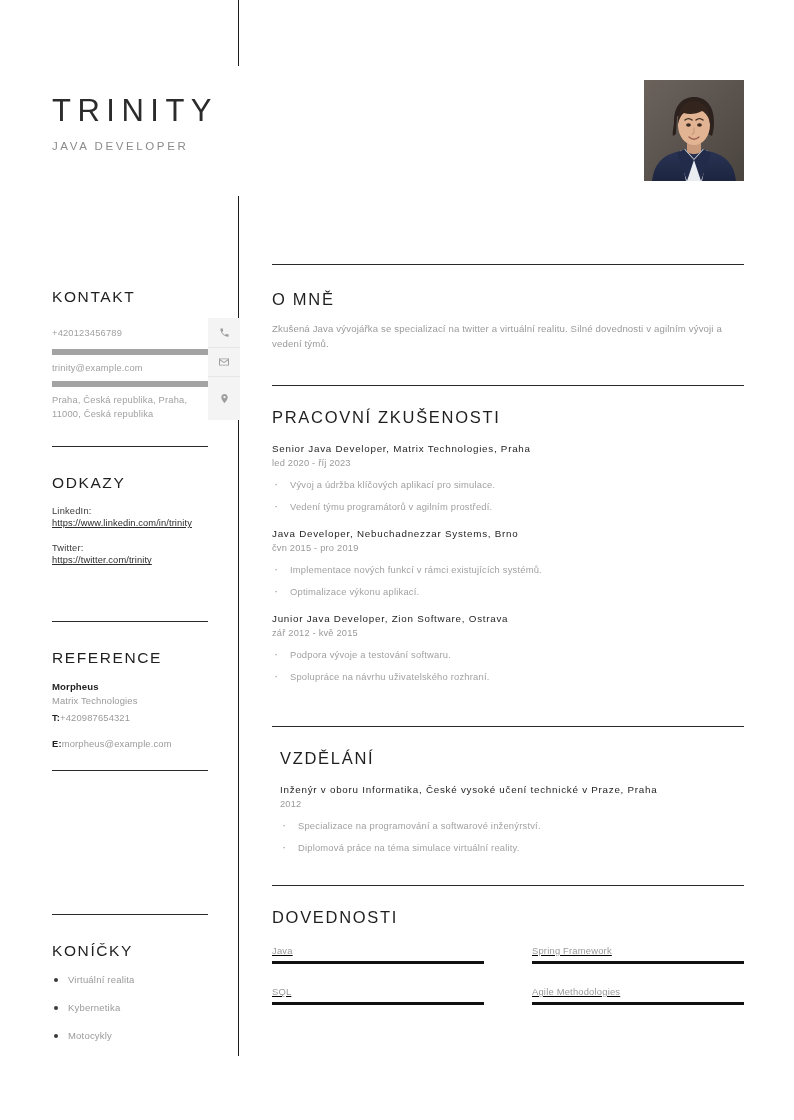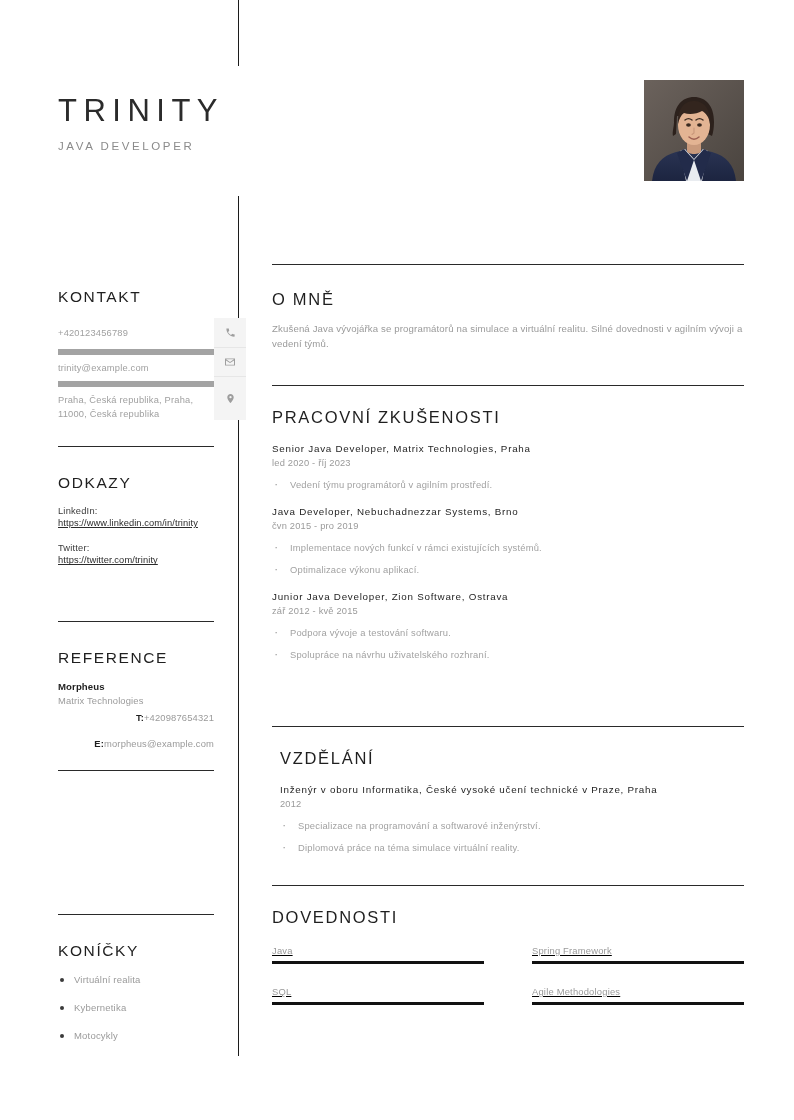--- a/index.html
+++ b/index.html
@@ -26,21 +26,21 @@
     left: 238px;
     width: 1px;
     background: #1c1c1c;
   }
   .vdiv-top    { top: 0px;   height: 66px; }
   .vdiv-bottom { top: 196px; height: 860px; }
 
   
   #sidebar {
     position: absolute;
-    left: 8px; top: 0;
+    left: 2px; top: 0;
     width: 238px;
     height: 1120px;
   }
 
   .name-block { position: absolute; left: 50px; top: 95px; width: 210px; }
   .name {
     font-size: 31px;
     letter-spacing: 6.5px;
     color: #2b2b2b;
     font-weight: 400;
@@ -124,21 +124,21 @@
     text-decoration: underline;
     line-height: 1.45;
     letter-spacing: .1px;
     word-break: break-all;
     display: block;
   }
 
   
   .ref-name { font-size: 9.6px; color: #1f1f1f; font-weight: bold; letter-spacing: .1px; }
   .ref-comp { font-size: 9.4px; color: #9a9a9a; margin-top: 3px; letter-spacing: .15px; }
-  .ref-line { font-size: 9.4px; color: #9a9a9a; margin-top: 6px; letter-spacing: .15px; text-align: right; }
+  .ref-line { font-size: 9.4px; color: #9a9a9a; margin-top: 6px; letter-spacing: .15px; }
   .ref-line b { color: #1f1f1f; font-weight: bold; }
 
   
   .lang-item { margin-bottom: 13px; }
   .lang-name { font-size: 9.4px; color: #9a9a9a; letter-spacing: .2px; margin-bottom: 5px; }
   .lang-bar { height: 3px; background: #111111; width: 100%; }
 
   
   .hob-item {
     position: relative;
@@ -369,30 +369,31 @@
 
         <path d="M50 48v5l-2 1.5" stroke="#c8977a" stroke-width="1.1" fill="none" stroke-linecap="round"></path>
 
         <path d="M45 57c3 2.6 7 2.6 10 0" stroke="#9c5f52" stroke-width="1.5" fill="none" stroke-linecap="round"></path>
       </svg>
     </div>
 
     <div class="main-rule" style="position:absolute;top:264px;"></div>
     <div class="main-sec" style="position:absolute;top:290px;width:472px;">
       <div class="main-h">O MNĚ</div>
-      <div class="summary">Zkušená Java vývojářka se programátorů na simulace a virtuální realitu. Silné dovednosti v agilním vývoji a vedení týmů.</div>
+      <div class="summary">Zkušená Java vývojářka se specializací na twitter a virtuální realitu. Silné dovednosti v agilním vývoji a vedení týmů.</div>
     </div>
 
     <div class="main-rule" style="position:absolute;top:385px;"></div>
     <div class="main-sec" style="position:absolute;top:408px;width:472px;">
       <div class="main-h">PRACOVNÍ ZKUŠENOSTI</div>
 
       <div class="job">
         <div class="job-title">Senior Java Developer, Matrix Technologies, Praha</div>
         <div class="job-date">led 2020 - říj 2023</div>
+        <div class="bullet">Vývoj a údržba klíčových aplikací pro simulace.</div>
         <div class="bullet">Vedení týmu programátorů v agilním prostředí.</div>
       </div>
 
       <div class="job">
         <div class="job-title">Java Developer, Nebuchadnezzar Systems, Brno</div>
         <div class="job-date">čvn 2015 - pro 2019</div>
         <div class="bullet">Implementace nových funkcí v rámci existujících systémů.</div>
         <div class="bullet">Optimalizace výkonu aplikací.</div>
       </div>
 

